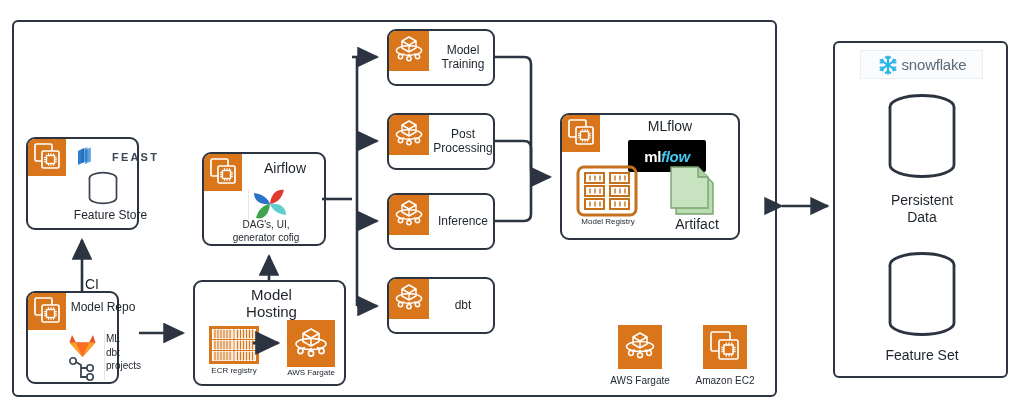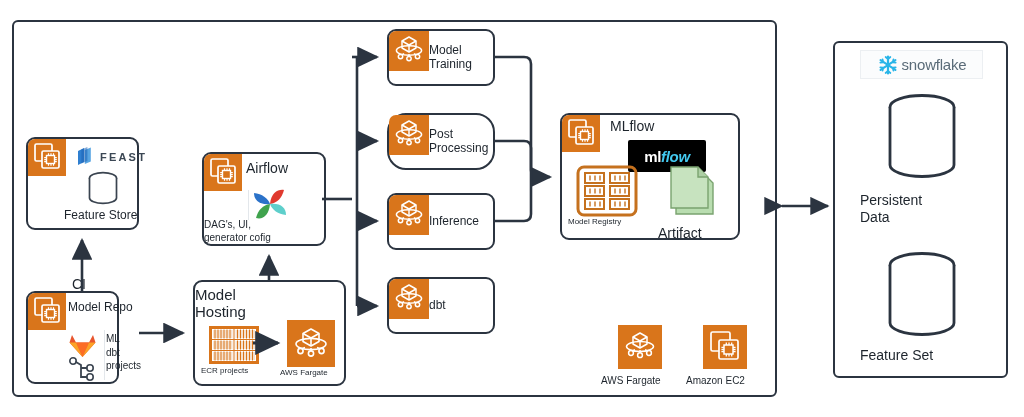--- a/index.html
+++ b/index.html
@@ -8,21 +8,21 @@
        font-family:"Liberation Sans","DejaVu Sans",sans-serif;color:#222a33;}
   #canvas{position:absolute;left:0;top:0;width:1024px;height:417px;}
 
   
   .abs{position:absolute;box-sizing:border-box;}
   .panel{position:absolute;box-sizing:border-box;border:2.5px solid #2b3440;
          border-radius:6px;background:#fff;}
   .card{position:absolute;box-sizing:border-box;border:2.2px solid #2b3440;
         border-radius:9px;background:#fff;}
 
-  .lbl{position:absolute;box-sizing:border-box;text-align:left;
+  .lbl{position:absolute;box-sizing:border-box;text-align:center;
        line-height:1.12;color:#1d242c;white-space:pre-line;}
 
   
   .badge{position:absolute;left:0;top:0;background:#D9751B;}
   .badge svg{display:block;}
 
   
   #wires{position:absolute;left:0;top:0;width:1024px;height:417px;
          pointer-events:none;}
 
@@ -32,21 +32,21 @@
   .lg{font-size:14px;}
   .xl{font-size:15px;}
 
   .awslogo{position:absolute;background:#232F3E;display:flex;align-items:center;
            justify-content:center;}
   .mlflowbox{position:absolute;background:#000;border-radius:2px;
              display:flex;align-items:center;justify-content:center;}
   .snowbox{position:absolute;background:#fbfcfd;border:1px solid #eceff2;
            display:flex;align-items:center;justify-content:center;gap:3px;}
   .snowtext{color:#5a6b78;font-size:15px;letter-spacing:-0.2px;}
-  .feastbox{position:absolute;display:flex;align-items:center;gap:5px;}
+  .feastbox{position:absolute;display:flex;align-items:center;gap:17px;}
   .feasttext{font-size:11px;font-weight:bold;letter-spacing:2.2px;color:#3b4754;}
   .cyl{position:absolute;}
   .divider{position:absolute;background:#e3e7eb;width:1px;}
 </style>
 </head>
 <body>
 
 <div id="canvas">
 
   <div class="panel" style="left:12px;top:20px;width:765px;height:377px;"></div>
@@ -168,21 +168,21 @@
       <rect x="27" y="26.5" width="20.5" height="9" fill="#f5e2cf" stroke="#ffffff" stroke-width="1"></rect>
       <g stroke="#D9751B" stroke-width="1">
         <path d="M7 4.5v9M10 4.5v9M13 4.5v9M16 4.5v9M19 4.5v9M22 4.5v9"></path>
         <path d="M29.5 4.5v9M32.5 4.5v9M35.5 4.5v9M38.5 4.5v9M41.5 4.5v9M44.5 4.5v9"></path>
         <path d="M7 15.5v9M10 15.5v9M13 15.5v9M16 15.5v9M19 15.5v9M22 15.5v9"></path>
         <path d="M29.5 15.5v9M32.5 15.5v9M35.5 15.5v9M38.5 15.5v9M41.5 15.5v9M44.5 15.5v9"></path>
         <path d="M7 26.5v9M10 26.5v9M13 26.5v9M16 26.5v9M19 26.5v9M22 26.5v9"></path>
         <path d="M29.5 26.5v9M32.5 26.5v9M35.5 26.5v9M38.5 26.5v9M41.5 26.5v9M44.5 26.5v9"></path>
       </g>
     </svg>
-    <div class="lbl tiny" style="left:6px;top:85px;width:66px;">ECR projects</div>
+    <div class="lbl tiny" style="left:6px;top:85px;width:66px;">ECR registry</div>
 
     <svg class="abs" style="left:92px;top:38px;" width="48" height="47" viewBox="0 0 48 47" aria-hidden="true">
       <rect x="0" y="0" width="48" height="47" fill="#D9751B"></rect>
       <g fill="none" stroke="#ffffff" stroke-width="1.6" stroke-linejoin="round">
         <path d="M24 9 L32 13.5 L32 21.5 L24 26 L16 21.5 L16 13.5 Z"></path>
         <path d="M16 13.5 L24 18 L32 13.5 M24 18 L24 26"></path>
         <ellipse cx="24" cy="24" rx="15" ry="5.6"></ellipse>
         <circle cx="13.5" cy="31" r="2.6"></circle>
         <circle cx="24" cy="33.5" r="2.6"></circle>
         <circle cx="34.5" cy="31" r="2.6"></circle>
@@ -203,21 +203,21 @@
           <circle cx="20" cy="27.6" r="2.2"></circle>
           <circle cx="28.5" cy="25.6" r="2.2"></circle>
           <path d="M20 23 L20 25.4 M15.2 22.7 L12.8 23.8 M24.8 22.7 L27.2 23.8"></path>
         </g>
       </svg>
     </div>
     <div class="lbl md" style="left:40px;top:12px;width:68px;line-height:1.2;">Model
 Training</div>
   </div>
 
-  <div class="card" style="left:387px;top:113px;width:108px;height:57px;border-radius:19px;">
+  <div class="card" style="left:387px;top:113px;width:108px;height:57px;">
     <div class="badge" style="width:40px;height:40px;border-radius:7px 0 0 0;">
       <svg width="40" height="40" viewBox="0 0 40 40" aria-hidden="true">
         <g fill="none" stroke="#ffffff" stroke-width="1.45" stroke-linejoin="round">
           <path d="M20 6 L27 10 L27 17 L20 21 L13 17 L13 10 Z"></path>
           <path d="M13 10 L20 14 L27 10 M20 14 L20 21"></path>
           <ellipse cx="20" cy="19.5" rx="12.6" ry="4.7"></ellipse>
           <circle cx="11.5" cy="25.6" r="2.2"></circle>
           <circle cx="20" cy="27.6" r="2.2"></circle>
           <circle cx="28.5" cy="25.6" r="2.2"></circle>
           <path d="M20 23 L20 25.4 M15.2 22.7 L12.8 23.8 M24.8 22.7 L27.2 23.8"></path>
@@ -304,21 +304,21 @@
         <path d="M39 36.5v5M44 36.5v5M49 36.5v5"></path>
       </g>
     </svg>
     <div class="lbl tiny" style="left:6px;top:103px;width:80px;">Model Registry</div>
 
     <svg class="abs" style="left:104px;top:48px;" width="62" height="56" viewBox="0 0 62 56" aria-hidden="true">
       <path d="M10 10 h27 l10 10 v31 h-37 Z" fill="#b9ddb0" stroke="#7aa36f" stroke-width="1.4"></path>
       <path d="M5 4 h27 l10 10 v31 h-37 Z" fill="#c7e3bf" stroke="#7aa36f" stroke-width="1.4"></path>
       <path d="M32 4 v10 h10" fill="#adcfa4" stroke="#7aa36f" stroke-width="1.4"></path>
     </svg>
-    <div class="lbl lg" style="left:96px;top:102px;width:78px;margin-top:9px;">Artifact</div>
+    <div class="lbl lg" style="left:96px;top:102px;width:78px;">Artifact</div>
   </div>
 
   <div class="abs" style="left:601px;top:325px;width:78px;">
     <svg style="display:block;margin:0 auto;" width="44" height="44" viewBox="0 0 44 44" aria-hidden="true">
       <rect x="0" y="0" width="44" height="44" fill="#D9751B"></rect>
       <g fill="none" stroke="#ffffff" stroke-width="1.5" stroke-linejoin="round">
         <path d="M22 8 L29 12 L29 19 L22 23 L15 19 L15 12 Z"></path>
         <path d="M15 12 L22 16 L29 12 M22 16 L22 23"></path>
         <ellipse cx="22" cy="21.5" rx="13.5" ry="5"></ellipse>
         <circle cx="13" cy="28" r="2.4"></circle>

